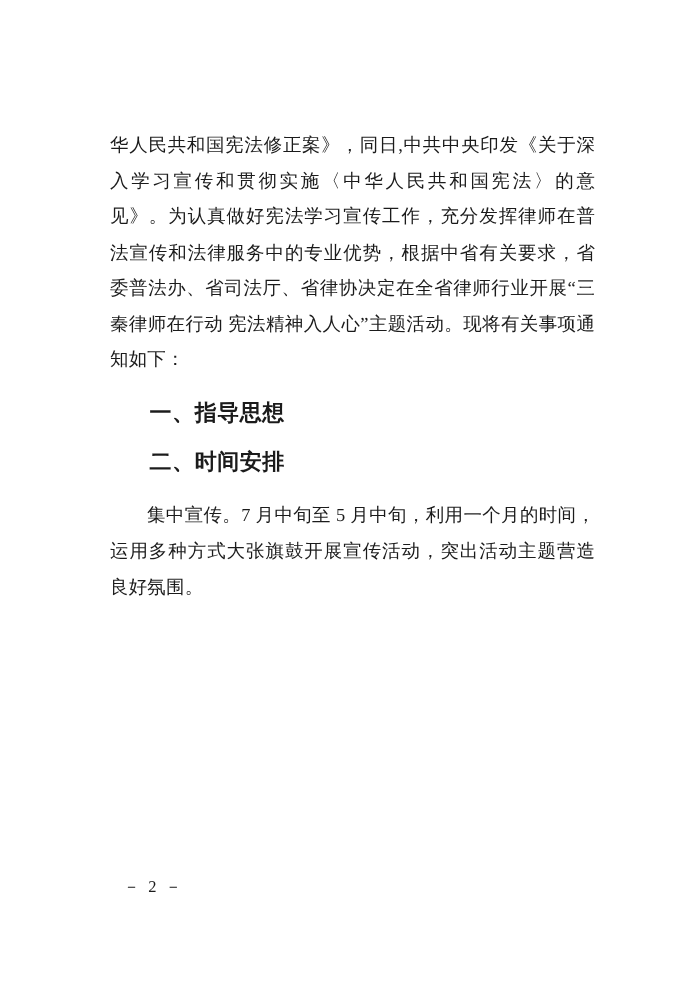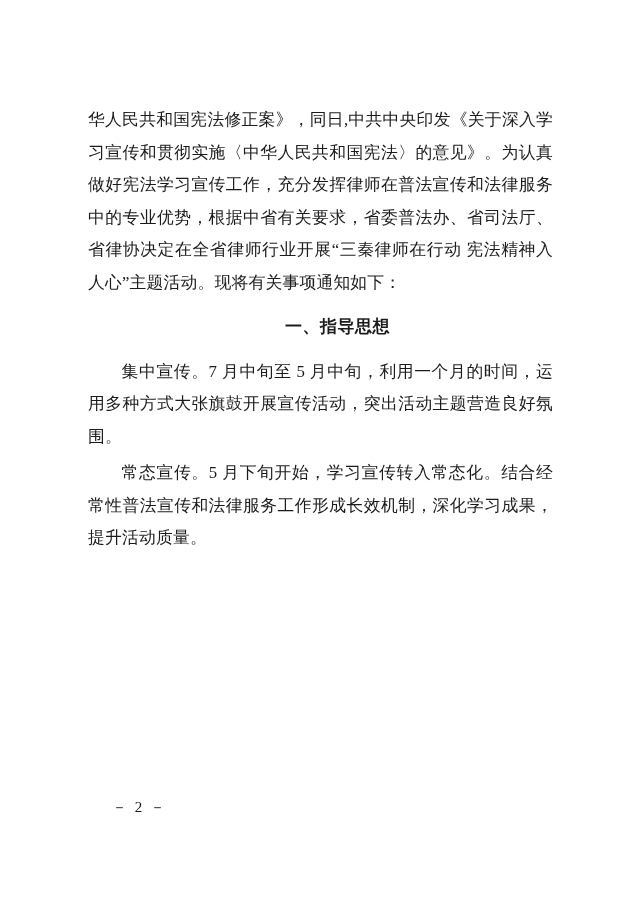--- a/index.html
+++ b/index.html
@@ -18,57 +18,56 @@
     font-family: "Liberation Serif", serif;
     color: #1b1b1b;
   }
   .content {
     position: absolute;
     left: 84px;
     top: 100px;
     width: 473px;
   }
   .content p.para {
-    margin: 4px;
+    margin: 16px;
     font-size: 16.8px;
     line-height: 32.5px;
     text-align: justify;
     text-indent: 2em;
     letter-spacing: 0.2px;
     word-break: break-all;
   }
   .content p.para.continued {
     text-indent: 0;
   }
   .content h2.heading {
     margin: 12px;
     font-family: "Liberation Sans", sans-serif;
     font-weight: bold;
-    font-size: 17px;
+    font-size: 20px;
     line-height: 32.5px;
     text-indent: 2em;
     letter-spacing: 0.5px;
-    text-align: center;
   }
   .page-footer {
     position: absolute;
     left: 112px;
     top: 796px;
     font-family: "Liberation Serif", serif;
     font-size: 15px;
     line-height: 22px;
     color: #1b1b1b;
     letter-spacing: 2px;
   }
 </style>
 </head>
 <body>
 
 <div class="page">
   <div class="content">
 
   <p class="para continued">华人民共和国宪法修正案》，同日,中共中央印发《关于深入学习宣传和贯彻实施〈中华人民共和国宪法〉的意见》。为认真做好宪法学习宣传工作，充分发挥律师在普法宣传和法律服务中的专业优势，根据中省有关要求，省委普法办、省司法厅、省律协决定在全省律师行业开展“三秦律师在行动 宪法精神入人心”主题活动。现将有关事项通知如下：</p>
       <h2 class="heading">一、指导思想</h2>
+      <h2 class="heading">二、时间安排</h2>
       <p class="para">集中宣传。7 月中旬至 5 月中旬，利用一个月的时间，运用多种方式大张旗鼓开展宣传活动，突出活动主题营造良好氛围。</p>
-      <p class="para">常态宣传。5 月下旬开始，学习宣传转入常态化。结合经常性普法宣传和法律服务工作形成长效机制，深化学习成果，提升活动质量。</p>
     </div>
   <div class="page-footer">－ 2 －</div>
 </div>
 
 </body></html>

